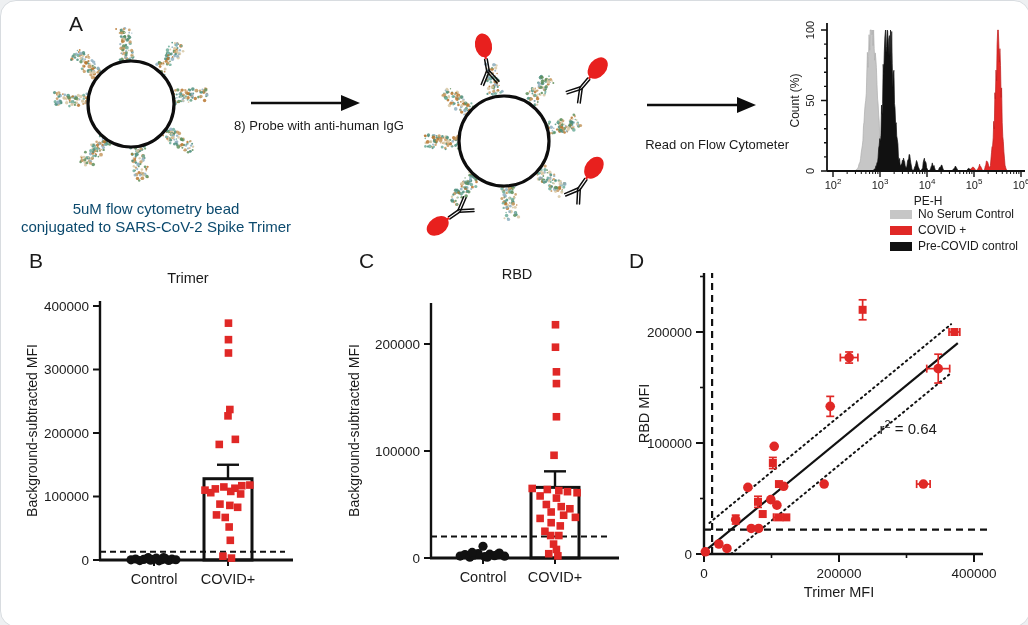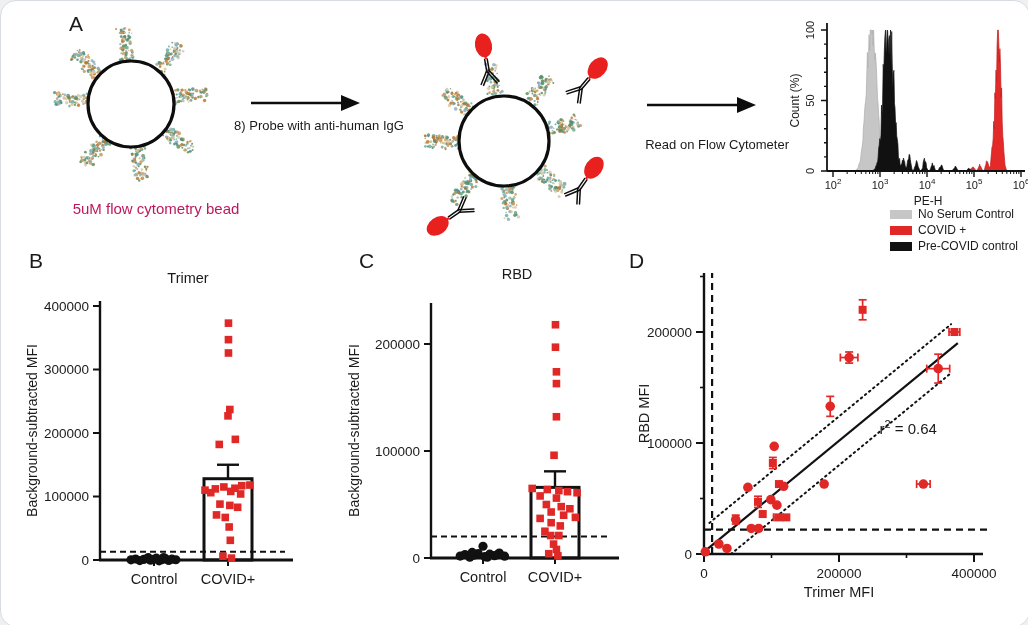--- a/index.html
+++ b/index.html
@@ -2,21 +2,21 @@
 <html><head>
 <meta charset="utf-8">
 <style>
   html,body{margin:0;padding:0;background:#eef0f2;}
   .stage{position:relative;width:1028px;height:625px;background:#ffffff;
          border:1px solid #d8dce0;border-radius:16px;overflow:hidden;
          font-family:"Liberation Sans",sans-serif;color:#111;}
   svg{position:absolute;overflow:visible;}
   .plabel{position:absolute;font-size:21px;font-weight:500;color:#1a1a1a;}
   .caption{position:absolute;left:5px;top:199px;width:300px;text-align:center;
-           font-size:15px;line-height:18px;color:#be185d;}
+           font-size:15px;line-height:18px;color:#0c4a6e;}
   .steps{position:absolute;left:213px;top:117px;width:210px;text-align:center;
          font-size:13px;line-height:16px;color:#1a1a1a;}
   .readtxt{position:absolute;left:612px;top:136px;width:176px;text-align:right;
            font-size:13px;color:#1a1a1a;}
   .hist-legend{position:absolute;left:889px;top:206px;font-size:12px;color:#1a1a1a;}
   .hist-legend .row{display:flex;align-items:center;gap:6px;margin-bottom:2px;}
   .hist-legend .sw{width:22px;height:9px;display:inline-block;}
 </style>
 </head>
 <body>
@@ -742,20 +742,21 @@
       <circle cx="51.9" cy="31.0" r="1.2" fill="#d8c8a4" fill-opacity="0.85"></circle>
       <circle cx="49.4" cy="28.4" r="1.9" fill="#8fb0c2" fill-opacity="0.85"></circle>
       <circle cx="66.2" cy="47.4" r="1.0" fill="#c79a62" fill-opacity="0.85"></circle>
       <circle cx="75.8" cy="48.7" r="1.1" fill="#c79a62" fill-opacity="0.85"></circle>
       <circle cx="67.9" cy="45.9" r="0.7" fill="#c79a62" fill-opacity="0.85"></circle>
       <circle cx="70.8" cy="51.7" r="1.7" fill="#5f8f5c" fill-opacity="0.85"></circle>
       <circle cx="100" cy="79" r="43" fill="#ffffff" stroke="#0d0d0d" stroke-width="3.2"></circle>
     </svg>
   <div class="caption">
     <div>5uM flow cytometry bead</div>
+    <div>conjugated to SARS-CoV-2 Spike Trimer</div>
   </div>
   <svg id="arrow1" style="left:248px;top:90px" width="112" height="24">
       <line x1="2" y1="12" x2="92" y2="12" stroke="#0d0d0d" stroke-width="2.6"></line>
       <polygon points="92,4 111,12 92,20" fill="#0d0d0d"></polygon>
     </svg>
   <div class="steps">
     <div>8) Probe with anti-human IgG</div>
   </div>
   <svg id="bead2" style="left:398px;top:28px" width="215" height="215">
       <circle cx="94.7" cy="64.3" r="1.3" fill="#8fb0c2" fill-opacity="0.85"></circle>

